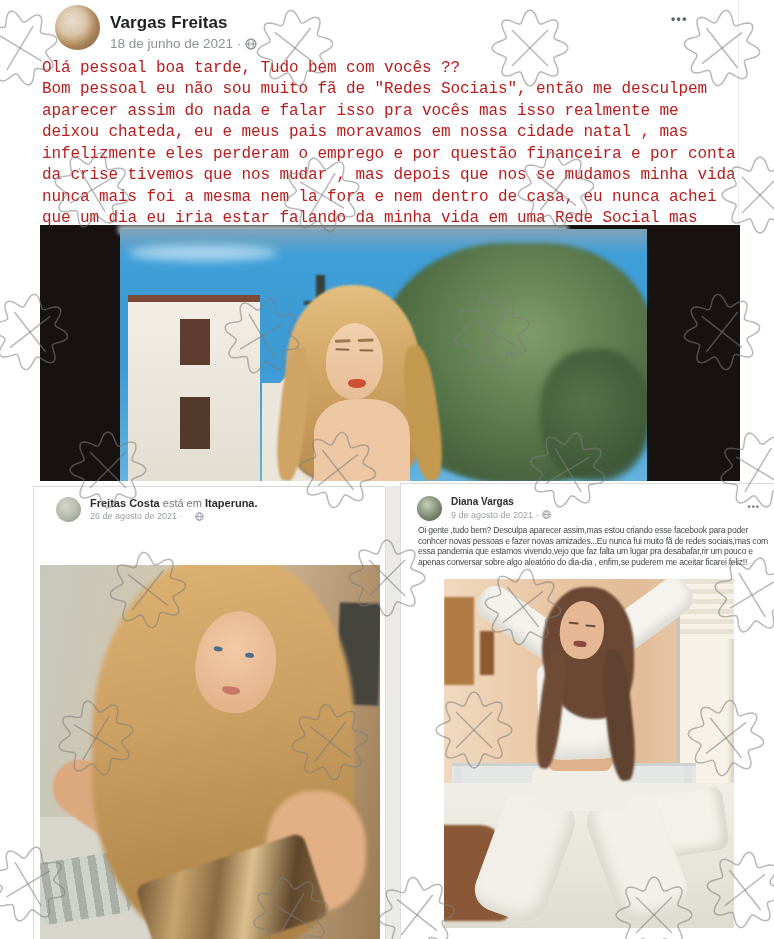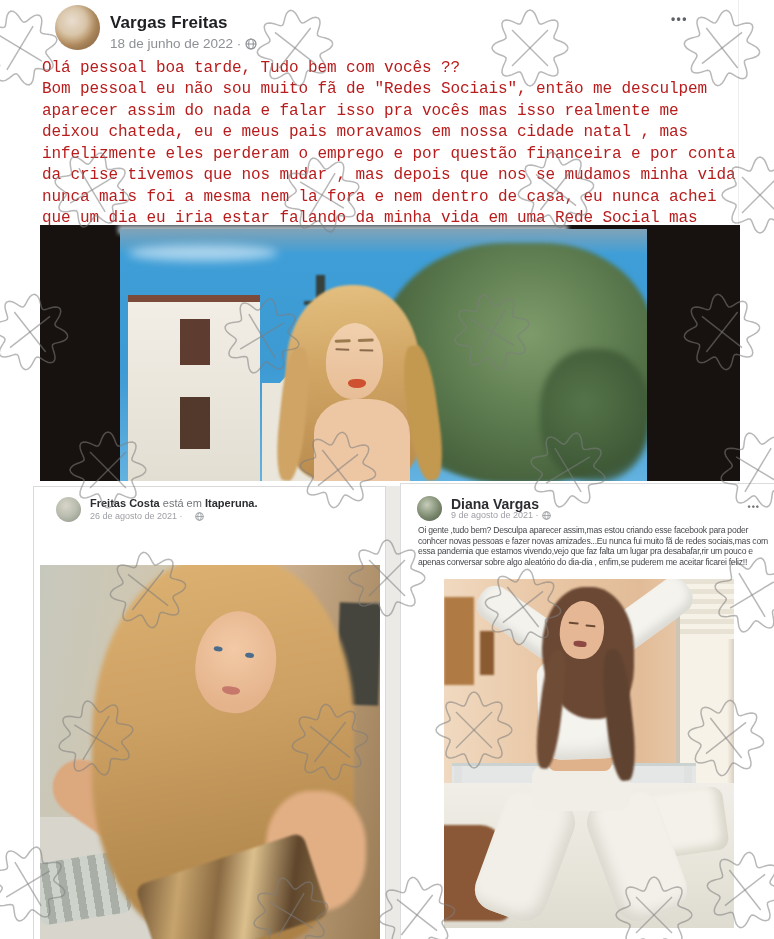--- a/index.html
+++ b/index.html
@@ -78,22 +78,22 @@
     background:radial-gradient(circle at 45% 38%, #f2caa5 0%, #e4b28b 75%);border-radius:50% 50% 46% 46%;}
   .sl-face::before{content:"";position:absolute;left:16px;top:38px;width:9px;height:5px;background:#4c6c8c;border-radius:50%;box-shadow:32px 2px 0 #4c6c8c;}
   .sl-face::after{content:"";position:absolute;left:30px;top:76px;width:18px;height:8px;background:#c6796a;border-radius:40% 40% 55% 55%;}
   .sl-top{position:absolute;left:104px;top:292px;width:176px;height:88px;transform:rotate(-18deg);border-radius:10px;filter:blur(1px);
     background:linear-gradient(115deg,#6f5334 0%,#c7a46d 22%,#8a6a42 42%,#dcc08d 58%,#5f462c 80%,#8a6c44 100%);}
 
   
   .card-right{position:absolute;left:400px;top:483px;width:374px;height:456px;background:#fff;border:1px solid #dcdcdc;border-bottom:none;border-right:none;box-sizing:border-box;}
   .avatar-right{position:absolute;left:16px;top:12px;
     background:radial-gradient(circle at 40% 35%, #c6cdb9 0%, #7d8a70 55%, #4c5a45 100%);}
-  .name-right{position:absolute;left:50px;top:12px;font-size:14px;font-weight:bold;color:#2b2d31;}
-  .date-right{position:absolute;left:50px;top:26px;font-size:9px;color:#9da0a5;display:flex;align-items:center;gap:3px;}
+  .name-right{position:absolute;left:50px;top:12px;font-size:10px;font-weight:bold;color:#2b2d31;}
+  .date-right{position:absolute;left:50px;top:26px;font-size:9px;color:#9da0a5;display:flex;gap:3px;}
   .dots-right{position:absolute;right:14px;top:18px;font-size:9px;color:#73767b;letter-spacing:1px;font-weight:bold;cursor:pointer;}
   .text-right{position:absolute;left:17px;top:41px;width:352px;font-size:8.6px;line-height:1.24;letter-spacing:-0.25px;color:#46484c;}
   .photo-right{position:absolute;left:43px;top:95px;width:290px;height:349px;overflow:hidden;
     background:linear-gradient(90deg,#f0d9c0 0%,#e8c5a3 38%,#e2bc98 68%,#ecd6bd 100%);}
   .dr-window{position:absolute;left:232px;top:0;width:58px;height:349px;
     background:linear-gradient(90deg,#cfc5b5 0 4px,#f7f2e7 4px 88%,#d9d0c1 100%);}
   .dr-window::before{content:"";position:absolute;left:4px;top:0;width:54px;height:60px;
     background:repeating-linear-gradient(180deg,#e8e2d4 0 5px,#f7f2e7 5px 10px);}
   .dr-shelf{position:absolute;left:0;top:18px;width:30px;height:88px;background:#b07a44;filter:blur(1px);}
   .dr-shelf2{position:absolute;left:36px;top:52px;width:14px;height:44px;background:#8a5a30;filter:blur(1px);}
@@ -123,21 +123,21 @@
   #wm-layer{position:absolute;left:0;top:0;width:774px;height:939px;pointer-events:none;z-index:60;}
   .wm{position:absolute;width:84px;height:84px;}
 </style>
 </head>
 <body>
 
 <div class="card-main">
   <div class="avatar-main"></div>
   <div class="name-main">Vargas Freitas</div>
   <div class="date-main">
-    <span>18 de junho de 2022 ·</span>
+    <span>18 de junho de 2021 ·</span>
     <svg class="globe" width="12" height="12" viewBox="0 0 12 12">
       <circle cx="6" cy="6" r="5" fill="none" stroke="#8d9095" stroke-width="1.2"></circle>
       <ellipse cx="6" cy="6" rx="2.3" ry="5" fill="none" stroke="#8d9095" stroke-width="1"></ellipse>
       <line x1="1" y1="6" x2="11" y2="6" stroke="#8d9095" stroke-width="1"></line>
     </svg>
   </div>
   <div class="dots-main">•••</div>
   <div class="text-main">Olá pessoal boa tarde, Tudo bem com vocês ??
 Bom pessoal eu não sou muito fã de "Redes Sociais", então me desculpem aparecer assim do nada e falar isso pra vocês mas isso realmente me deixou chateda, eu e meus pais moravamos em nossa cidade natal , mas infelizmente eles perderam o emprego e por questão financeira e por conta da crise tivemos que nos mudar , mas depois que nos se mudamos minha vida nunca mais foi a mesma nem la fora e nem dentro de casa, eu nunca achei que um dia eu iria estar falando da minha vida em uma Rede Social mas acho que é o único jeito de fazer novas amizades e seguir em frente</div>
 </div>

